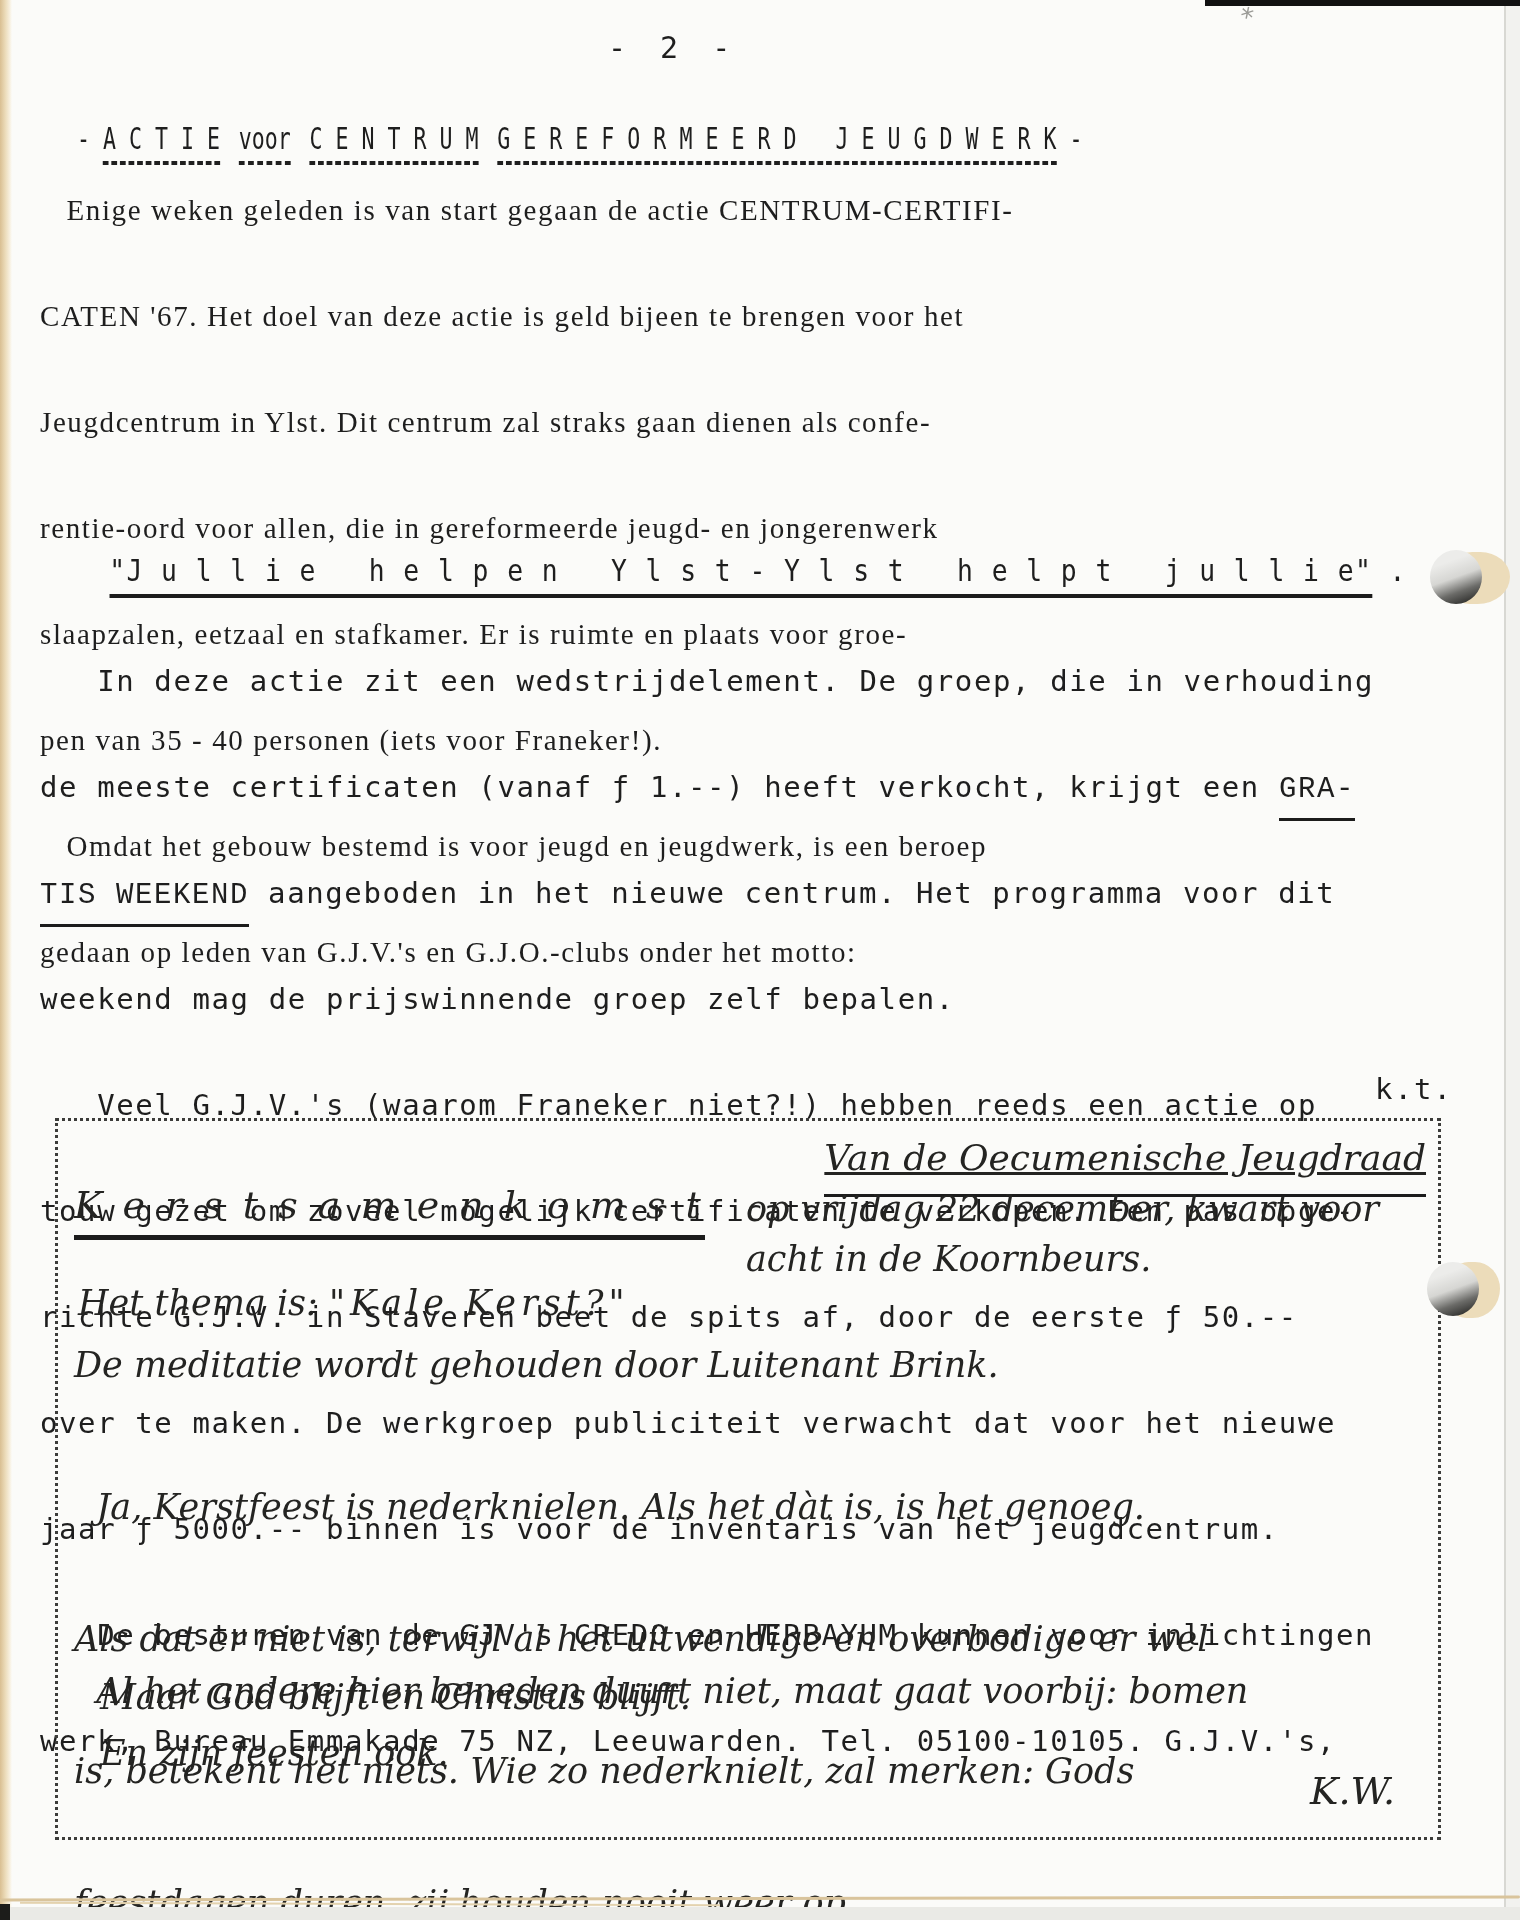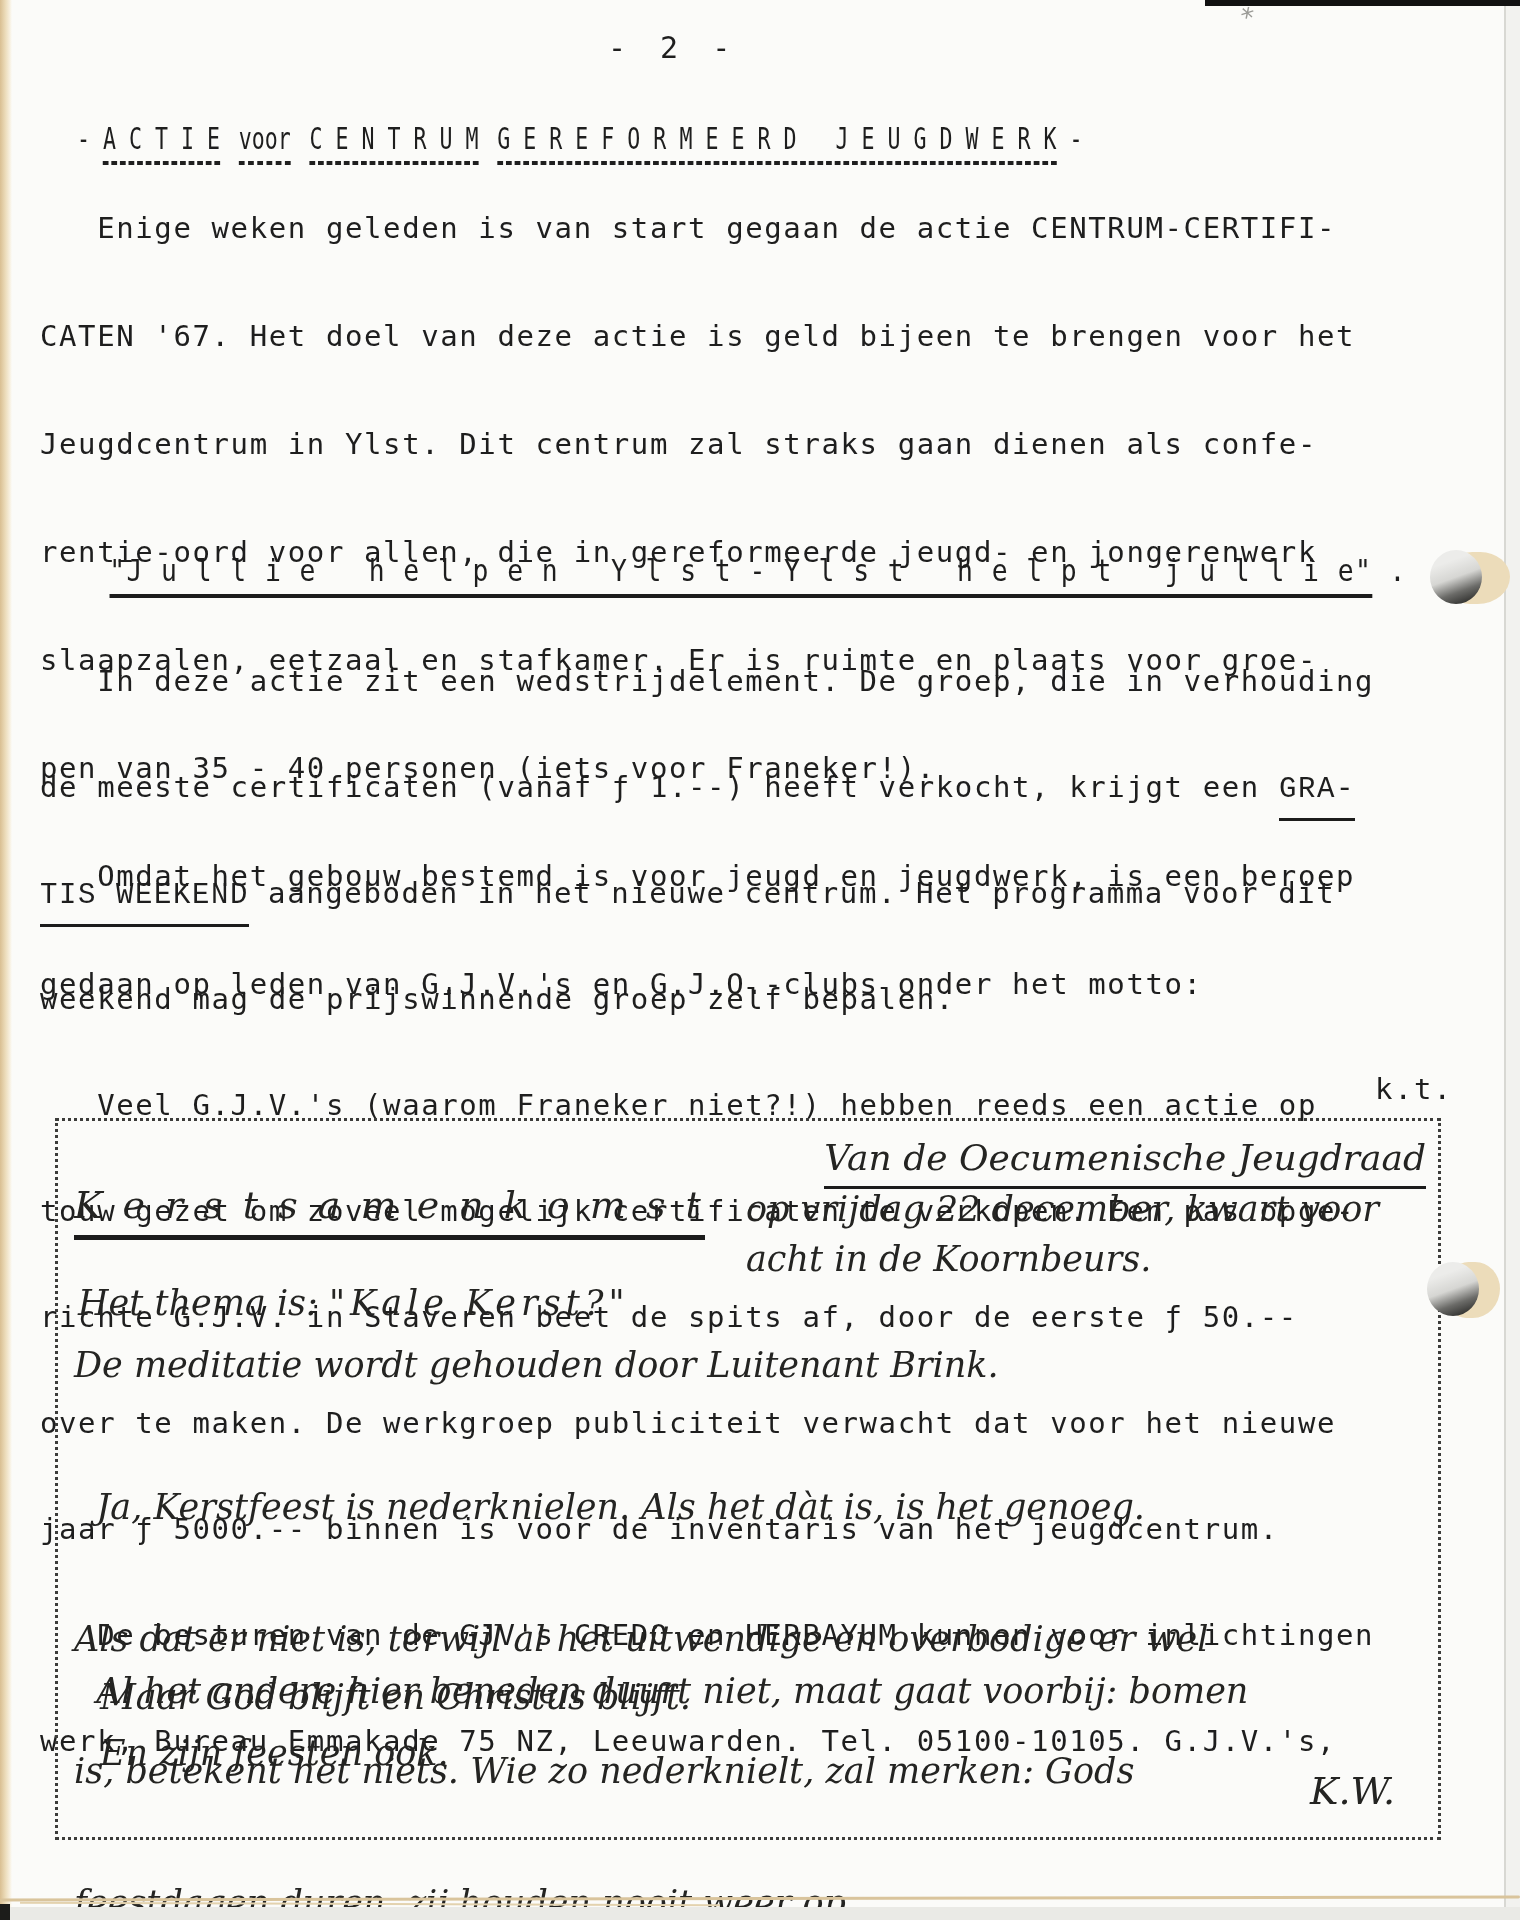--- a/index.html
+++ b/index.html
@@ -30,36 +30,36 @@
   #hole2-tab{left:1448px;top:1262px;width:52px;height:56px;}
   #hole2{left:1427px;top:1262px;width:52px;height:54px;}
 
   
   .pagenum{position:absolute;left:608px;top:30px;font-size:30px;letter-spacing:8px;}
   .heading{position:absolute;left:25px;top:86px;font-size:30px;white-space:pre;
     transform:scaleX(0.72);transform-origin:left center;width:max-content;}
   .hu{border-bottom:4px dashed #1f1f1f;padding-bottom:5px;}
   .hgap{display:inline-block;width:26px;}
   .body-lines{position:absolute;left:40px;font-size:29px;letter-spacing:1.6px;white-space:pre;}
-  #para1{top:140px;}
+  #para1{top:124px;font-family:Liberation Serif, serif;}
   #para1 .bl{height:40px;line-height:40px;}
   #para2{top:594px;}
   #para2 .bl{height:38px;line-height:38px;}
   .motto{position:absolute;left:40px;top:518px;font-size:30px;white-space:pre;
     transform:scaleX(0.88);transform-origin:left center;width:max-content;letter-spacing:1.6px;}
   .motto-u{border-bottom:4px solid #1c1c1c;padding-bottom:6px;}
   .usolid{border-bottom:3px solid #1c1c1c;padding-bottom:12px;font-family:Liberation Mono, monospace;}
   .kt{position:absolute;left:1375px;top:1072px;font-size:29px;letter-spacing:2px;}
 
   
   .box{position:absolute;left:55px;top:1118px;width:1380px;height:716px;
     border:3px dotted #3c3c3a;}
   .hw{font-family:"DejaVu Serif", serif;font-style:italic;color:#242422;}
   .box-title{position:absolute;right:12px;top:16px;font-size:36px;}
-  .box-title span{border-bottom:3px solid #1c1c1c;padding-bottom:8px;}
+  .box-title span{border-bottom:3px solid #1c1c1c;padding-bottom:16px;text-decoration:underline;}
   .kerst-head{position:absolute;left:16px;top:62px;font-size:38px;letter-spacing:4px;
     border-bottom:5px solid #1c1c1c;padding-bottom:8px;}
   .kerst-r1{position:absolute;left:688px;top:68px;font-size:35px;}
   .kerst-r2{position:absolute;left:688px;top:118px;font-size:35px;}
   .thema{position:absolute;left:20px;top:162px;font-size:35px;}
   .thema-q{letter-spacing:5px;}
   .meditatie{position:absolute;left:16px;top:224px;font-size:35px;}
   .hp{position:absolute;font-size:35px;white-space:pre;line-height:44px;}
   #hp1{left:16px;top:276px;}
   #hp2{left:16px;top:460px;}

